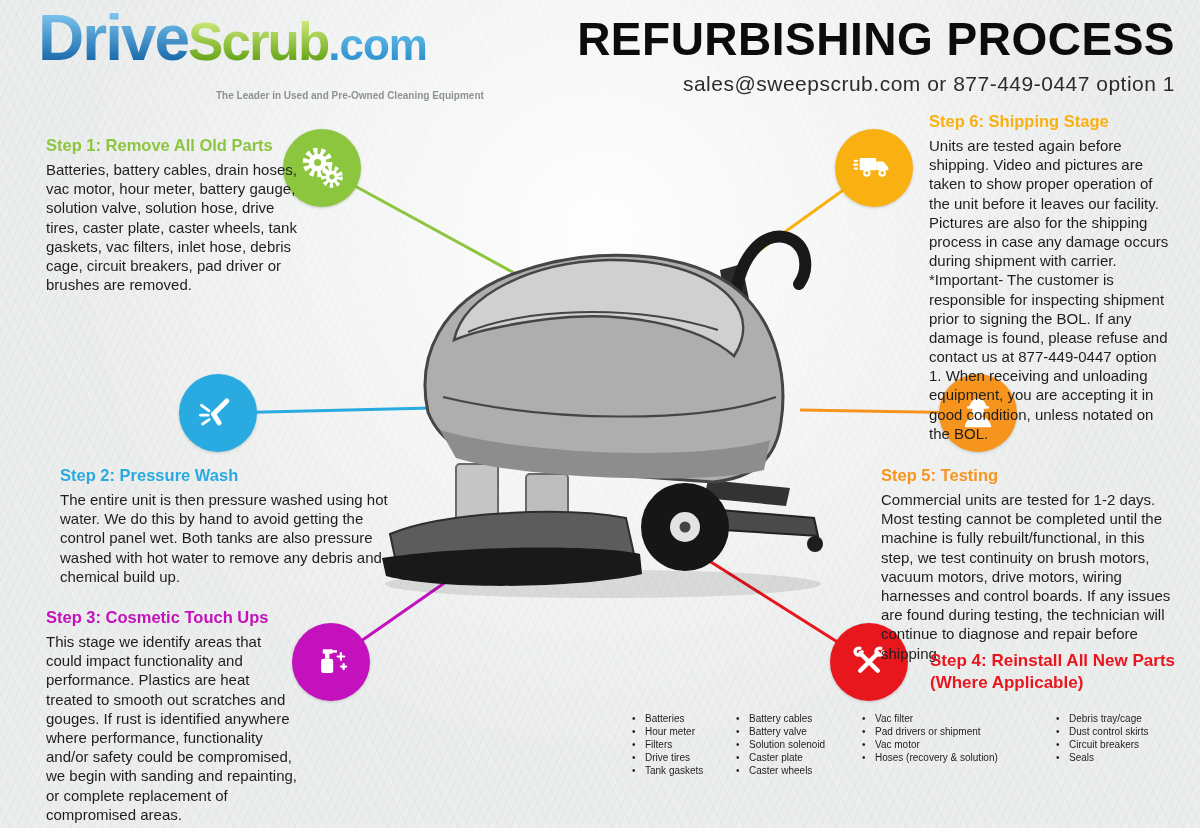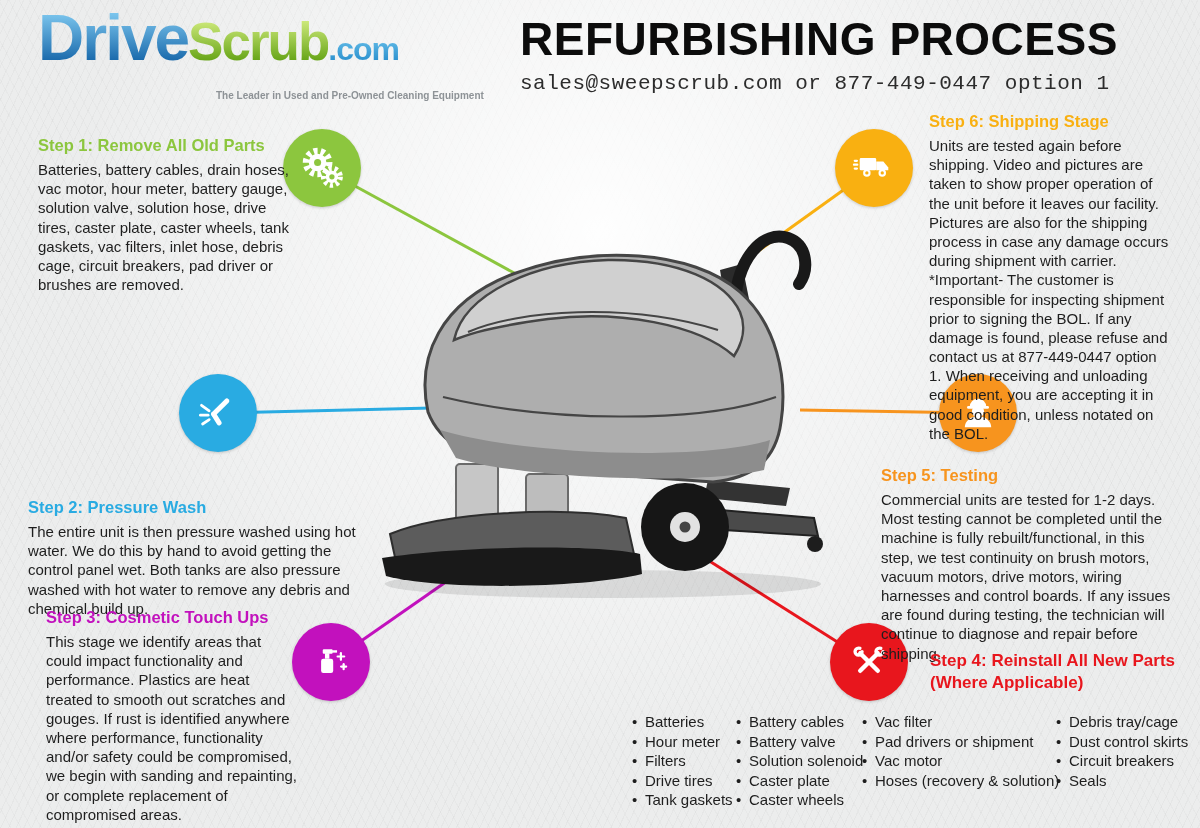--- a/index.html
+++ b/index.html
@@ -13,40 +13,40 @@
       #eceded;
     position:relative;
   }
   .canvas{position:absolute;inset:0;width:1200px;height:828px;}
 
   
   .logo{position:absolute;left:38px;top:6px;width:470px;}
   .logo-line{font-weight:bold;letter-spacing:-2px;line-height:1;white-space:nowrap;}
   .logo-sweep{font-size:64px;background:linear-gradient(#7cc6ee 15%,#1565a8 85%);-webkit-background-clip:text;background-clip:text;color:transparent;}
   .logo-scrub{font-size:53px;background:linear-gradient(#cde97a 15%,#63a214 85%);-webkit-background-clip:text;background-clip:text;color:transparent;}
-  .logo-com{font-size:32px;letter-spacing:-1px;background:linear-gradient(#74c9ef,#1e86c8);-webkit-background-clip:text;background-clip:text;color:transparent;}
+  .logo-com{font-size:44px;letter-spacing:-1px;background:linear-gradient(#74c9ef,#1e86c8);-webkit-background-clip:text;background-clip:text;color:transparent;}
   .logo-tagline{position:absolute;left:178px;top:84px;font-size:10px;font-weight:bold;color:#8d9296;letter-spacing:0;}
-  .masthead{position:absolute;left:520px;top:12px;width:655px;text-align:left;}
+  .masthead{position:absolute;left:520px;top:12px;width:655px;text-align:right;}
   .masthead-title{font-size:46px;font-weight:bold;letter-spacing:.5px;color:#0c0c0c;}
-  .masthead-sub{font-size:21px;color:#2c2c2c;margin-top:6px;letter-spacing:.5px;font-family:Liberation Mono, monospace;}
+  .masthead-sub{font-size:21px;color:#2c2c2c;margin-top:6px;letter-spacing:.5px;}
 
   
   .step-title{font-size:16.5px;font-weight:bold;color:var(--c,#333);margin-bottom:5px;}
   .step-body{font-size:15px;line-height:1.28;color:#1e1e1e;}
   .panel{position:absolute;}
-  #p1{left:38px;top:136px;width:254px;}
-  #p2{left:28px;top:466px;width:348px;margin-top:32px;}
+  #p1{left:46px;top:136px;width:254px;}
+  #p2{left:60px;top:466px;width:348px;}
   #p3{left:46px;top:608px;width:252px;}
   #p5{left:881px;top:466px;width:300px;}
   #p6{left:929px;top:112px;width:240px;}
   #p4t{left:930px;top:650px;width:285px;}
   #p4t .step-title{font-size:17px;line-height:1.3;margin-bottom:0;}
   .lists{position:absolute;left:632px;top:712px;display:flex;gap:12px;}
   .col{list-style:none;margin:0;padding:0;}
-  .col li{font-size:15px;line-height:1.3;color:#1e1e1e;white-space:nowrap;padding-left:13px;position:relative;}
+  .col li{font-size:10px;line-height:1.3;color:#1e1e1e;white-space:nowrap;padding-left:13px;position:relative;}
   .col li::before{content:"•";position:absolute;left:0;top:0;color:#1e1e1e;}
   .col1{width:92px;} .col2{width:114px;} .col3{width:182px;} .col4{width:140px;}
 
   
   .connectors{position:absolute;inset:0;pointer-events:none;}
   .connectors line{stroke:var(--c,#999);stroke-width:3;}
 
   
   .bubble{position:absolute;width:78px;height:78px;border-radius:50%;
     background:var(--c,#999);display:flex;align-items:center;justify-content:center;

